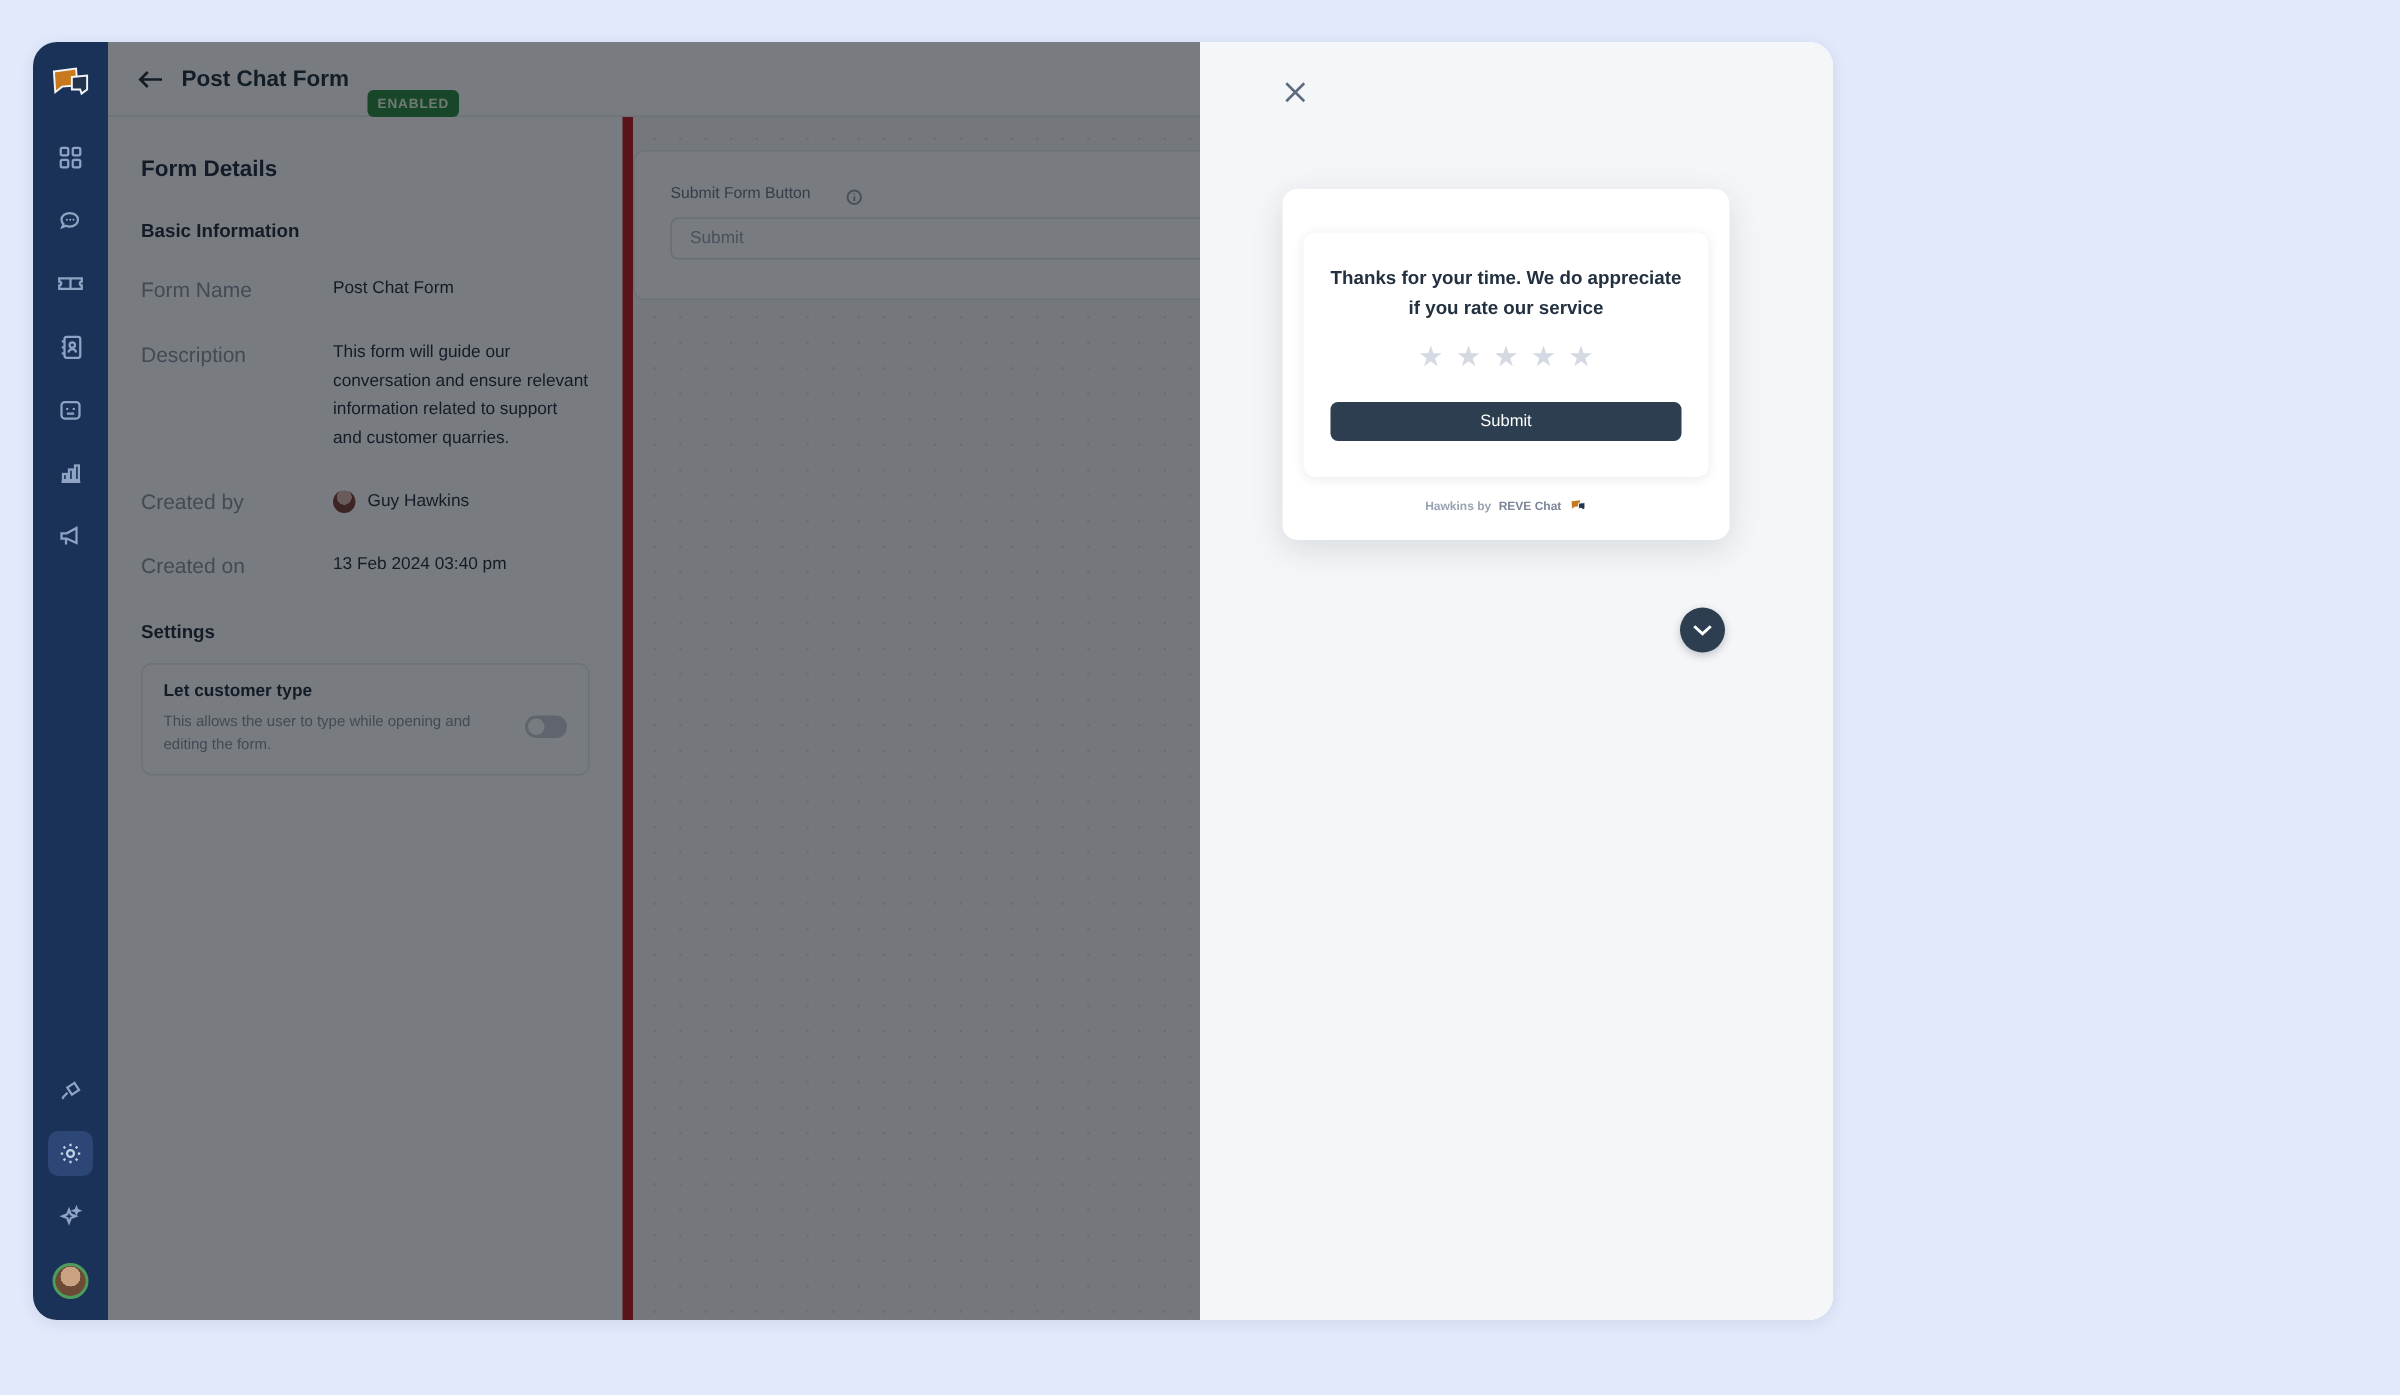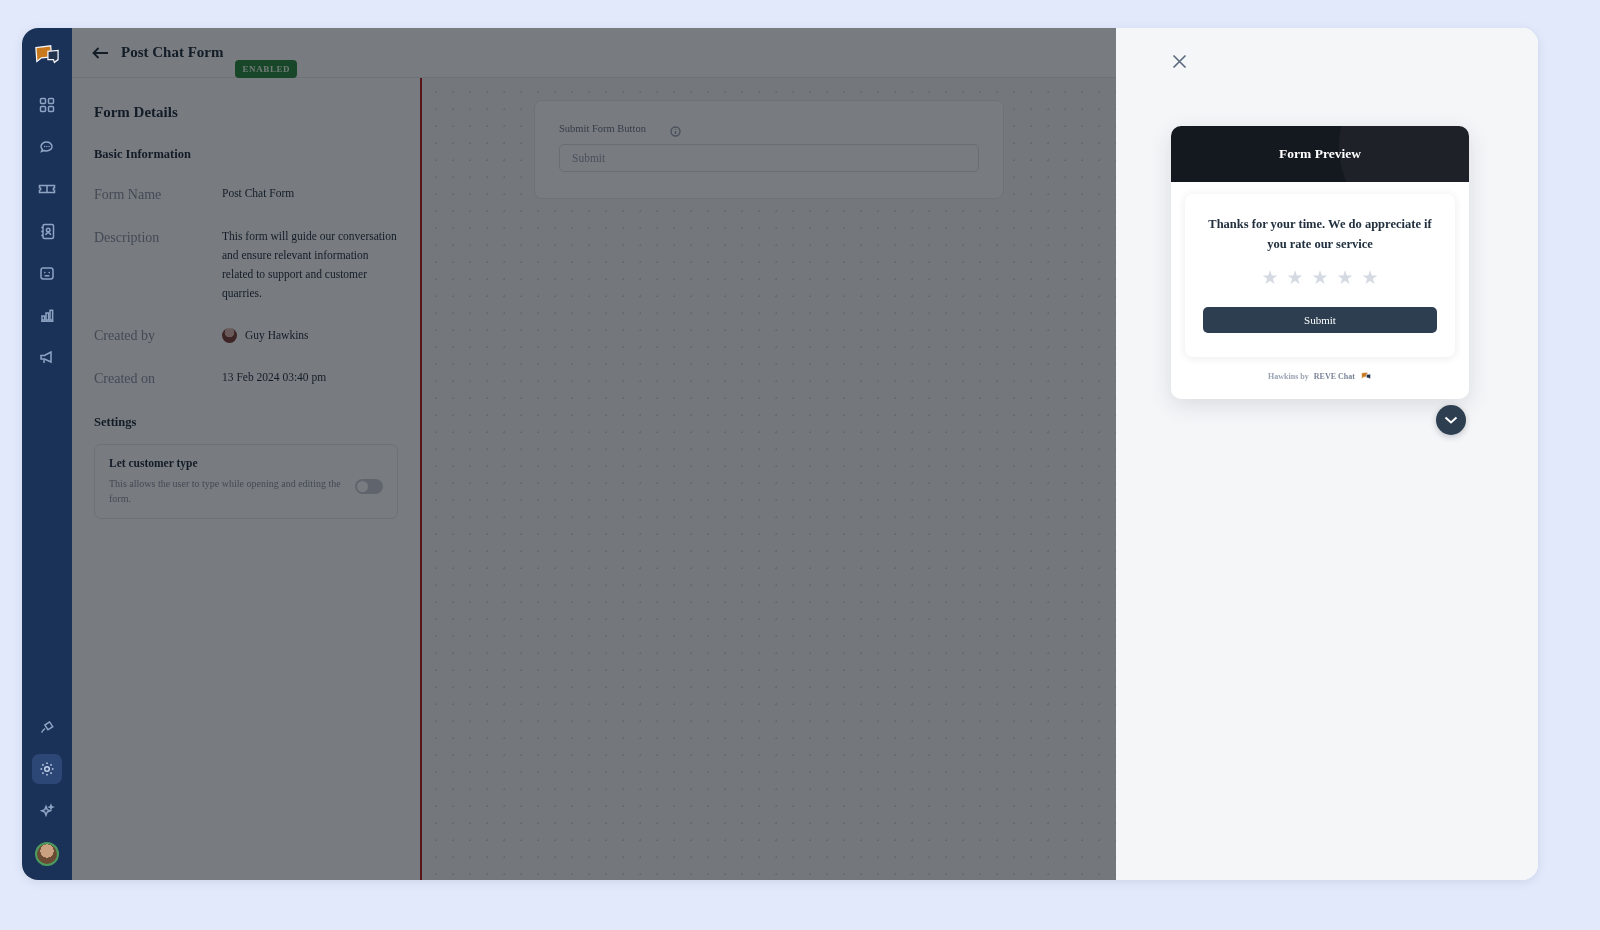--- a/index.html
+++ b/index.html
@@ -5,27 +5,26 @@
   * { box-sizing: border-box; margin: 0; padding: 0; }
   html, body {
     width: 1600px; height: 930px;
     font-family: "Liberation Sans", sans-serif;
     background: #e2e9fb;
     overflow: hidden;
   }
   #app-window {
     position: absolute;
     left: 22px; top: 28px;
-    width: 1516px; height: 852px;
+    width: 1200px; height: 852px;
     border-radius: 16px;
     overflow: hidden;
     display: flex;
     background: #fff;
     box-shadow: 0 2px 10px rgba(30,45,90,.10);
-    font-family: Liberation Serif, serif;
   }
 
   
   #nav-rail {
     width: 50px; flex: 0 0 50px;
     background: #1b3258;
     display: flex; flex-direction: column; align-items: center;
     padding-top: 14px; padding-bottom: 14px;
     position: relative; z-index: 5;
   }
@@ -68,21 +67,21 @@
   #enabled-badge {
     background: #2a8a3e; color: #eafbe9;
     font-size: 9px; font-weight: 700; letter-spacing: .6px;
     padding: 4px 7px; border-radius: 4px; margin-top: 32px;
   }
   #editor-body { flex: 1 1 auto; display: flex; min-height: 0; }
 
   
   #details {
     width: 350px; flex: 0 0 350px;
-    background: #fff; border-right: 2px solid #b91c1c;
+    background: #fff; border-right: 7px solid #b91c1c;
     padding: 26px 22px 20px 22px;
     overflow: hidden;
   }
   .sec-title { font-size: 15px; font-weight: 600; color: #1f2c3c; }
   .sub-title { font-size: 12.5px; font-weight: 600; color: #1f2c3c; margin-top: 26px; }
   .field-row { display: flex; margin-top: 22px; }
   .field-label { width: 128px; flex: 0 0 128px; font-size: 14px; color: #8b93a3; line-height: 1.5; }
   .field-value { font-size: 11.5px; color: #1f2c3c; line-height: 1.65; }
   #creator-row { display: flex; align-items: center; gap: 8px; }
   #creator-avatar {
@@ -158,21 +157,21 @@
     height: 56px; background: #14191f; display: flex;
     align-items: center; justify-content: center;
     position: relative; overflow: hidden;
   }
   #widget-header::after {
     content: ""; position: absolute; right: -50px; top: -70px;
     width: 180px; height: 180px; border-radius: 50%;
     background: rgba(255,255,255,.045);
   }
   #widget-title { color: #fff; font-size: 13.5px; font-weight: 700; position: relative; z-index: 2; }
-  #widget-body { padding: 12px 14px 6px 14px; }
+  #widget-body { padding: 29px 14px 6px 14px; }
   #rating-card {
     border-radius: 8px; background: #fff; padding: 20px 18px 24px 18px;
     box-shadow: 0 1px 8px rgba(25,35,60,.09);
     text-align: center;
   }
   #rating-text { font-size: 12.5px; font-weight: 700; color: #22303f; line-height: 1.6; }
   #stars { margin-top: 14px; display: flex; justify-content: center; gap: 8px; font-size: 19px; color: #d5dae2; line-height: 1; }
   #stars span { cursor: pointer; }
   #widget-submit {
     margin-top: 20px; height: 26px; border-radius: 5px; background: #2c3e50;
@@ -363,23 +362,20 @@
 
   <div id="preview-panel">
 
     <div id="preview-close">
       <svg width="15" height="15" viewBox="0 0 15 15">
           <path d="M1.5 1.5l12 12M13.5 1.5l-12 12"></path>
         </svg>
     </div>
 
     <div id="widget">
-      <div id="widget-header">
-        <div id="widget-title">Form Preview</div>
-      </div>
       <div id="widget-body">
         <div id="rating-card">
           <div id="rating-text">Thanks for your time. We do appreciate if you rate our service</div>
           <div id="stars">
             <span>★</span>
             <span>★</span>
             <span>★</span>
             <span>★</span>
             <span>★</span>
           </div>

